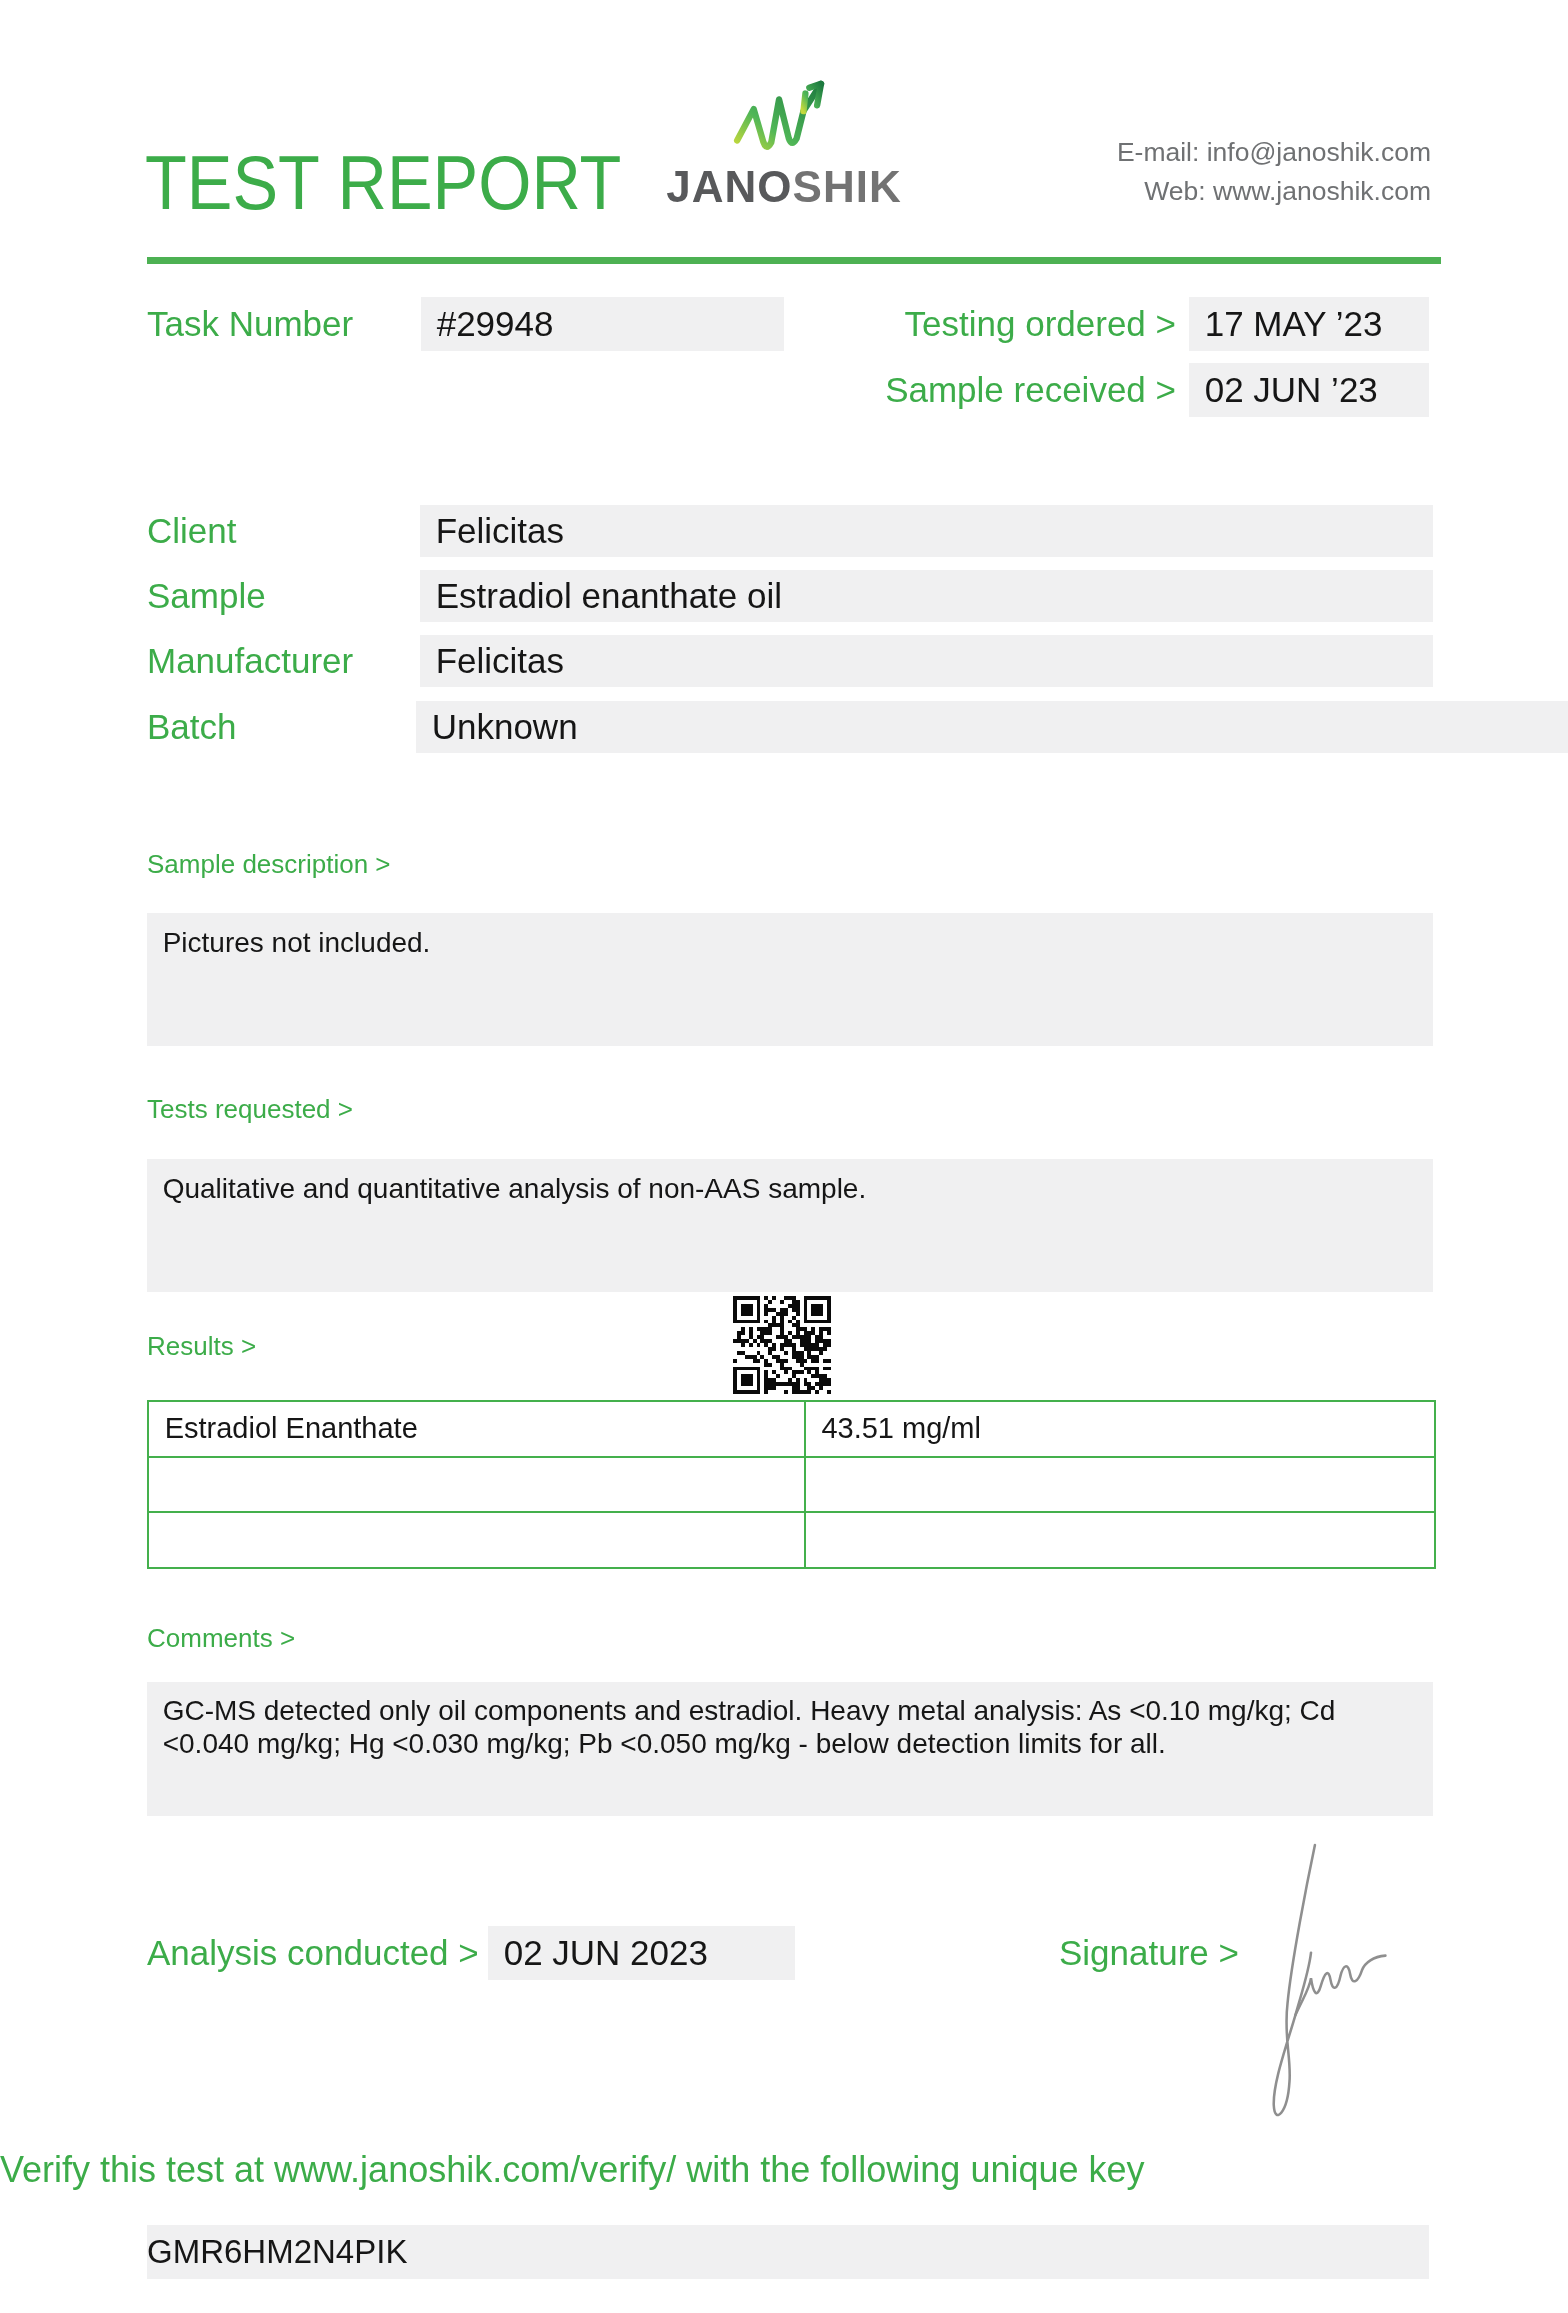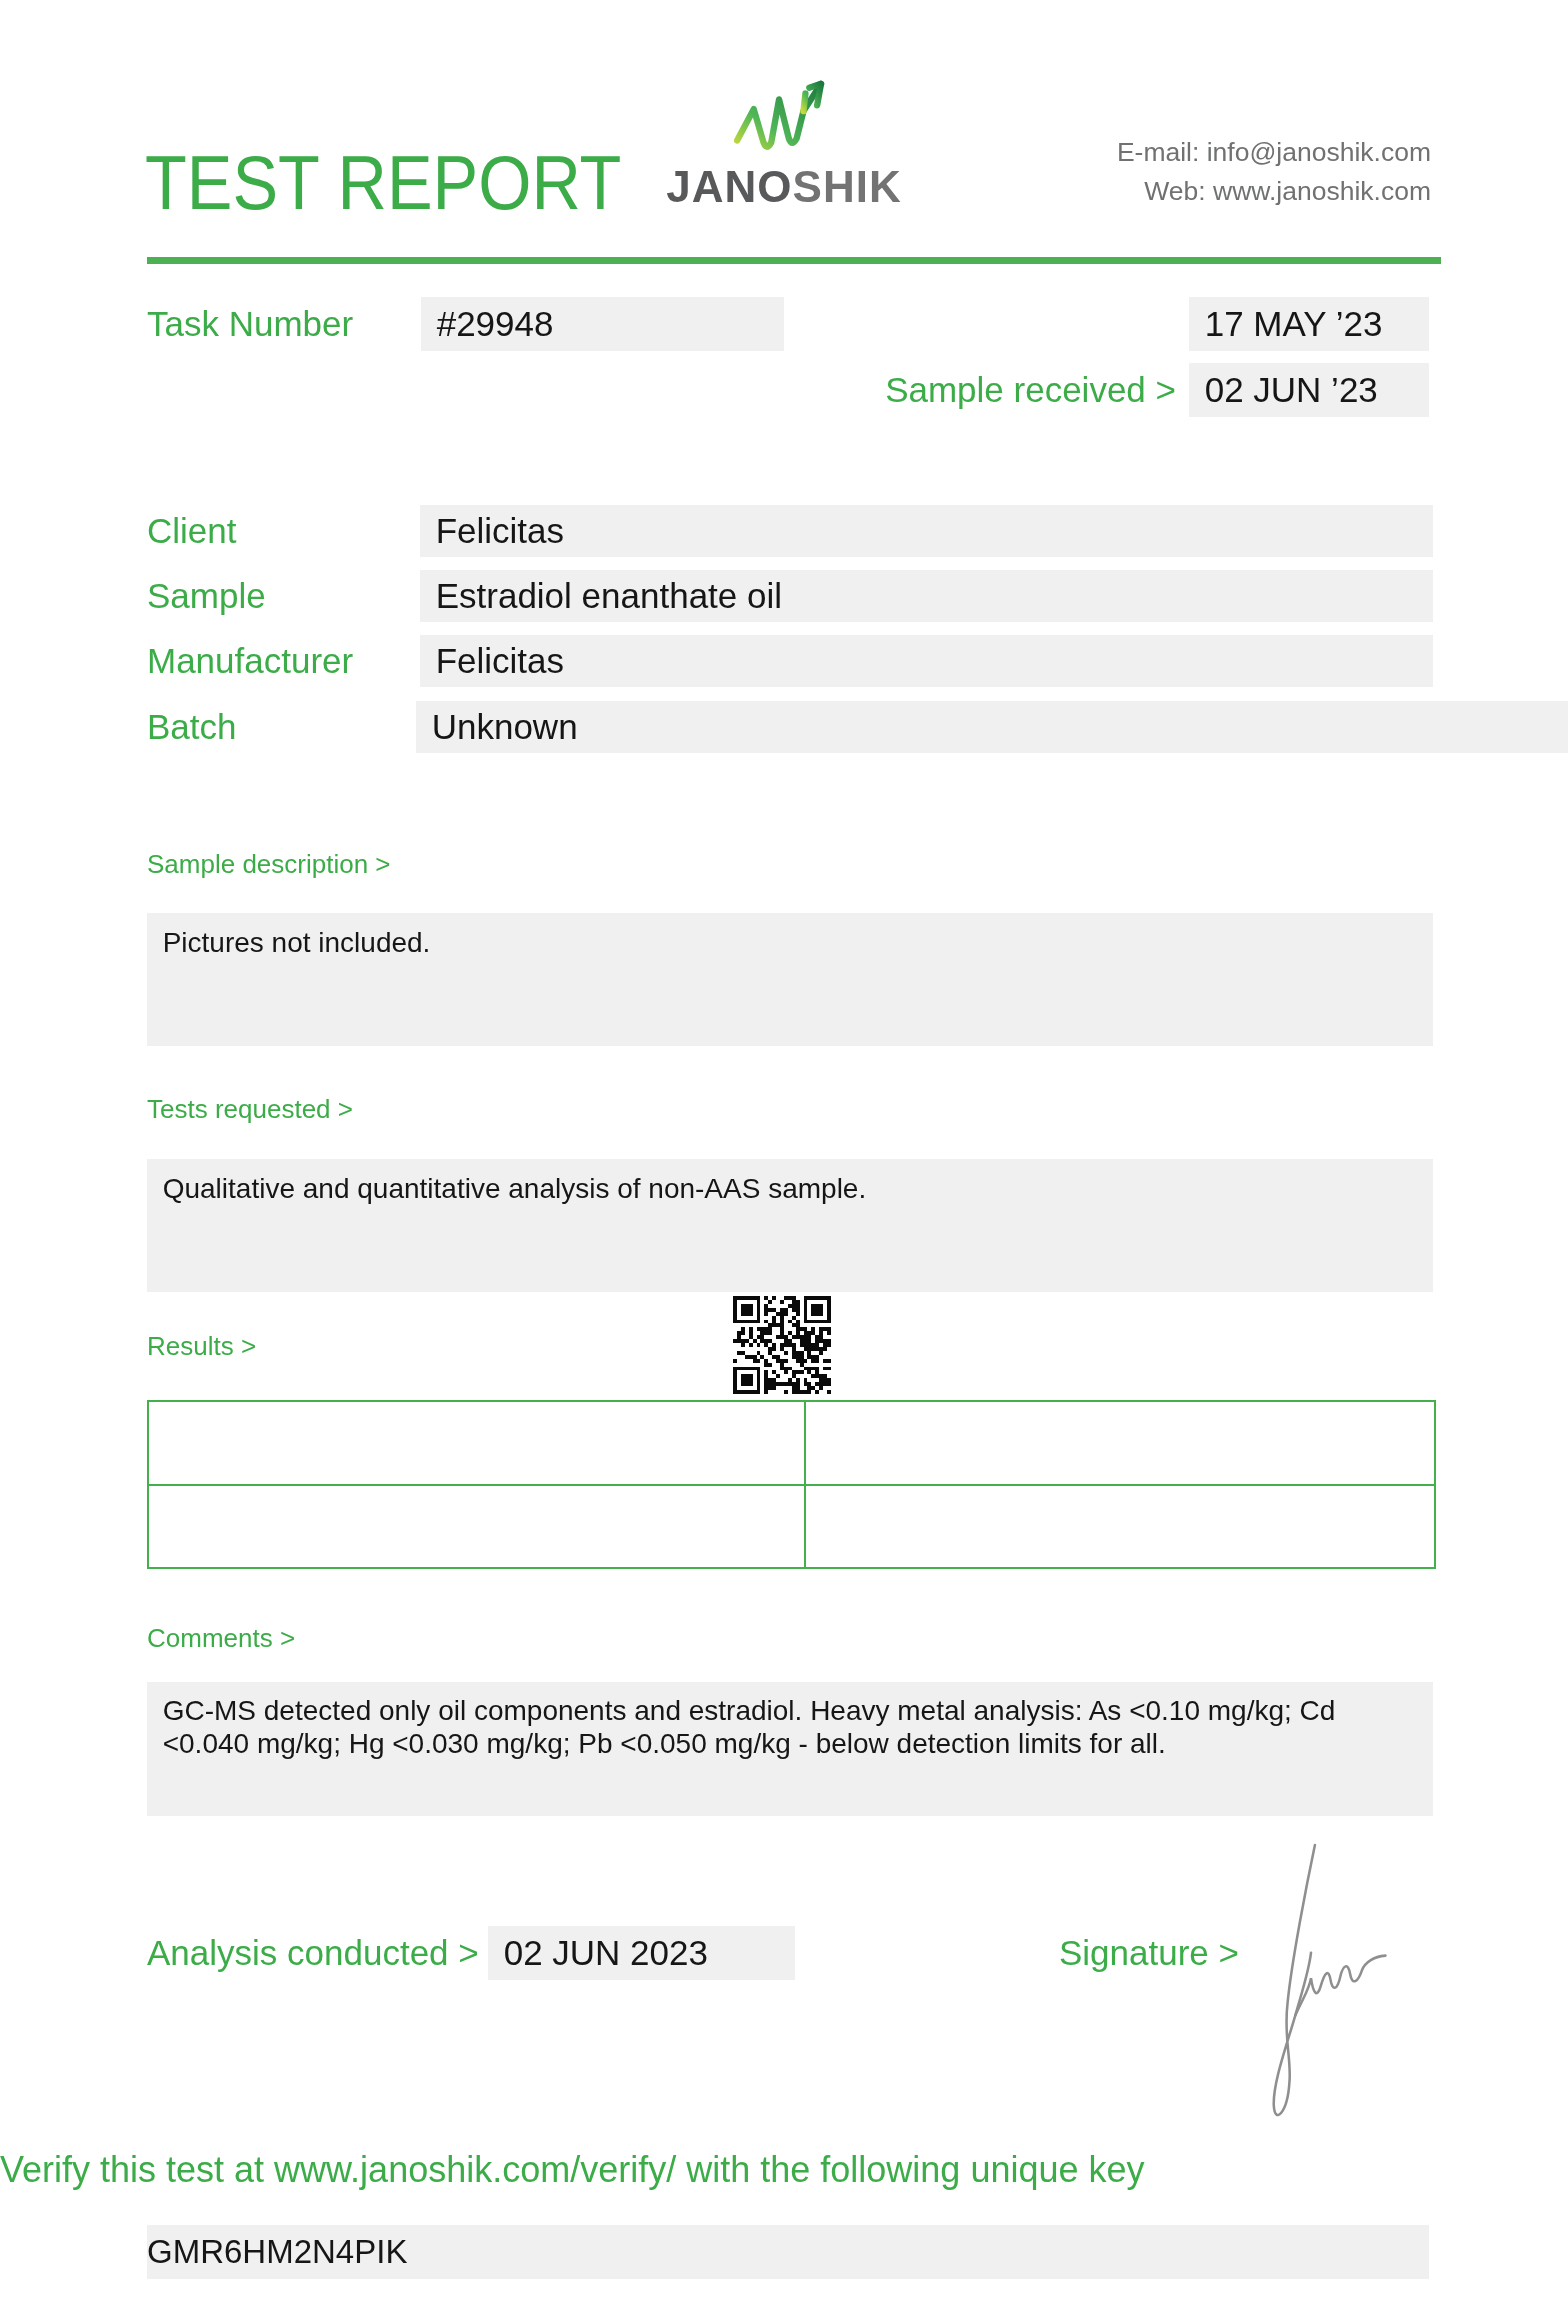--- a/index.html
+++ b/index.html
@@ -95,20 +95,21 @@
     <div>Web: www.janoshik.com</div>
   </div>
 
   <div class="abs divider"></div>
 
   <div class="abs glabel task-label">Task Number</div>
   <div class="abs vbox task-box">
       <span class="pad">#29948</span>
     </div>
 
+  <div class="abs glabel ordered-label">Testing ordered &gt;</div>
   <div class="abs vbox ordered-box">
       <span class="pad">17 MAY ’23</span>
     </div>
 
   <div class="abs glabel received-label">Sample received &gt;</div>
   <div class="abs vbox received-box">
       <span class="pad">02 JUN ’23</span>
     </div>
 
   <div class="abs glabel row-client-label">Client</div>
@@ -464,20 +465,24 @@
       <rect x="17" y="24" width="1" height="1" fill="#0a0a0a"></rect>
       <rect x="18" y="24" width="1" height="1" fill="#0a0a0a"></rect>
       <rect x="19" y="24" width="1" height="1" fill="#0a0a0a"></rect>
       <rect x="21" y="24" width="1" height="1" fill="#0a0a0a"></rect>
       <rect x="24" y="24" width="1" height="1" fill="#0a0a0a"></rect>
     </svg>
   <div class="abs gheading results-heading">Results &gt;</div>
 
   <table class="rtable">
     <tbody>
+        <tr>
+      <td class="c1">Estradiol Enanthate</td>
+      <td>43.51 mg/ml</td>
+    </tr>
     <tr>
       <td class="c1"></td>
       <td></td>
     </tr>
     <tr>
       <td class="c1"></td>
       <td></td>
     </tr>
   </tbody>
     </table>

